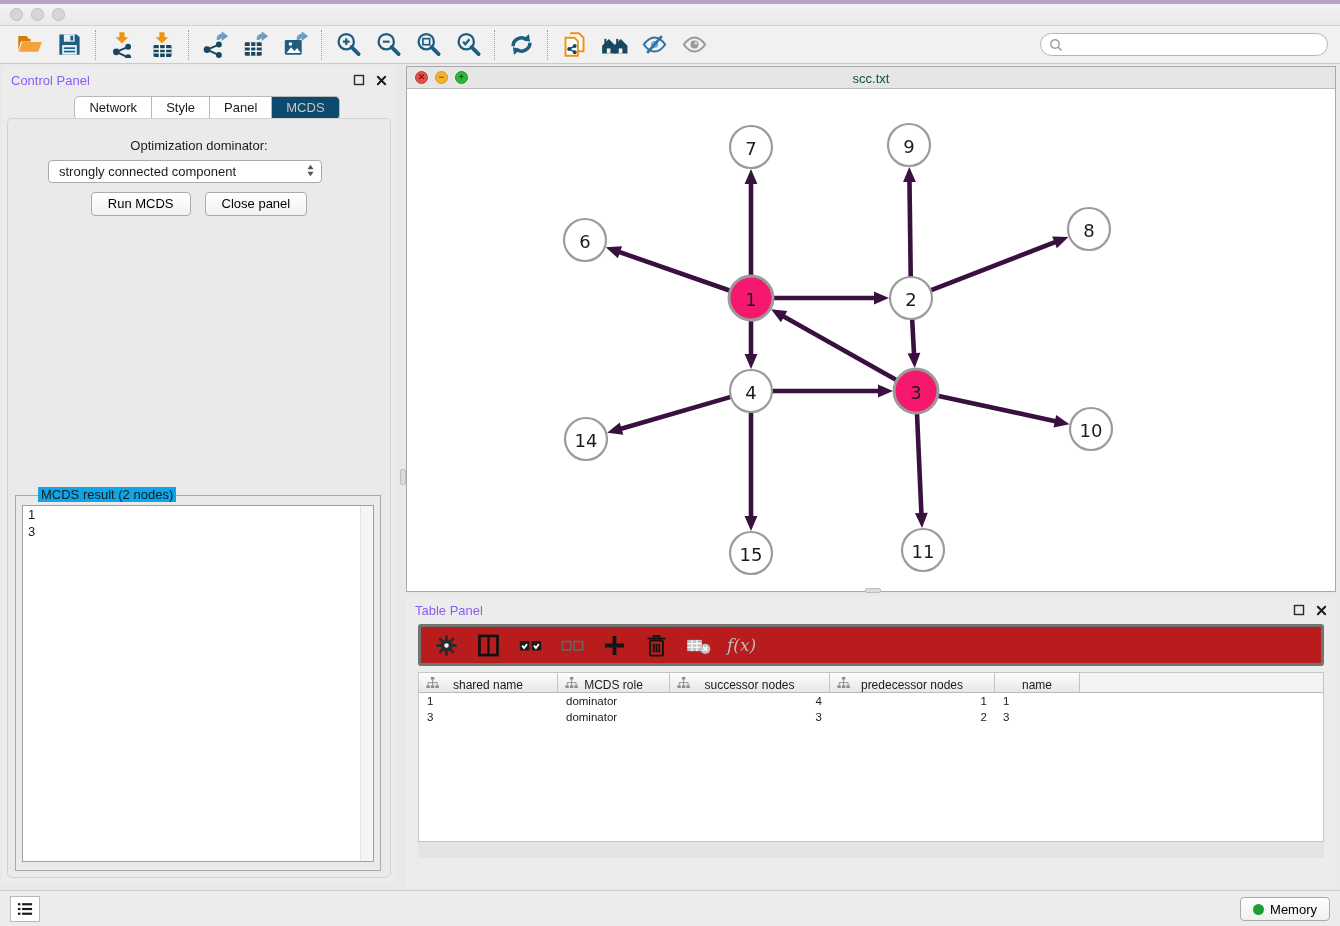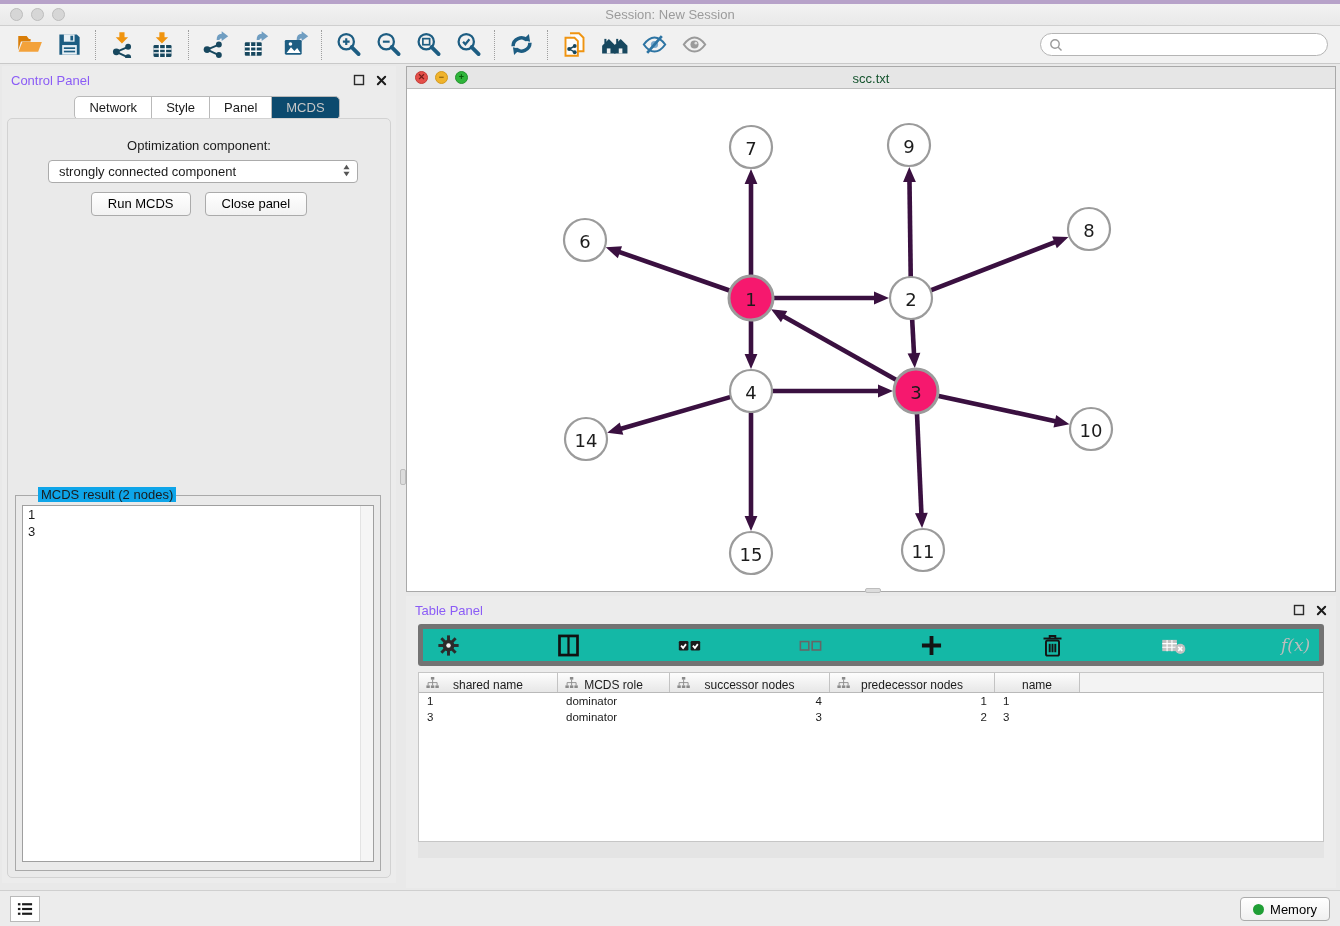--- a/index.html
+++ b/index.html
@@ -34,21 +34,21 @@
 
   .cp-tabs { position:absolute; left:0; top:30px; width:100%; display:flex; justify-content:center; }
   .tab { border:1px solid #b9b9b9; background:#fff; padding:3px 14px 4px; font-size:13px; margin-left:-1px; cursor:pointer; position:relative; }
   .tab:first-child { border-top-left-radius:5px; border-bottom-left-radius:5px; margin-left:16px; }
   .tab:last-child { border-top-right-radius:5px; border-bottom-right-radius:5px; }
   .cp-tabs .tab.active, .tp-tabs .tab.active { background:#0c4a6e; color:#c6c6c6; }
 
   .cp-content { position:absolute; left:5px; right:5px; top:52px; bottom:5px; background:#eaeaea;
     border:1px solid #d2d2d2; border-radius:5px; }
   .opt-label { position:absolute; left:0; right:0; top:19px; text-align:center; font-size:13px; }
-  .dropdown { position:absolute; left:40px; top:41px; width:310px; height:23px; background:#fff;
+  .dropdown { position:absolute; left:40px; top:41px; width:274px; height:23px; background:#fff;
     border:1px solid #ababab; border-radius:4px; display:flex; align-items:center; padding:0 6px 0 10px; cursor:pointer; }
   .dropdown .dd-label { flex:1; font-size:13px; }
   .btn-row { position:absolute; left:0; right:0; top:73px; display:flex; justify-content:center; gap:14px; }
   .push-btn { background:linear-gradient(#ffffff,#f2f2f2); border:1px solid #ababab; border-radius:4px;
     font-size:13px; padding:3px 16px 4px; cursor:pointer; font-family:"Liberation Sans",sans-serif; }
 
   .result-group { position:absolute; left:7px; right:9px; top:376px; bottom:6px; border:1px solid #a9a9a9; }
   .result-legend { position:absolute; left:22px; top:-9px; background:#0ea5e9; padding:0 3px; font-size:13px; }
   .result-list { position:absolute; left:6px; right:6px; top:9px; bottom:8px; background:#fff; border:1px solid #9f9f9f; overflow:hidden; }
   .result-item { font-size:13px; padding:0 0 0 5px; line-height:17px; }
@@ -64,22 +64,22 @@
   .light.yellow{ background:#f0b32b; border:1px solid #d39a1f; color:rgba(90,60,0,.8); }
   .light.green { background:#2fb53a; border:1px solid #259230; color:rgba(0,70,0,.8); }
   .net-title { position:absolute; left:0; right:0; top:4px; text-align:center; font-size:13px; color:#14532d; }
   .net-canvas { position:absolute; left:0; top:22px; width:928px; height:502px; background:#fff; }
   .graph-label { font-family:"DejaVu Sans",sans-serif; font-size:18px; fill:#1c1c1c; }
   .splitter-v { position:absolute; left:-7px; top:402px; width:6px; height:16px; background:#dcdcdc; border:1px solid #bdbdbd; border-radius:2px; }
   .splitter-h { position:absolute; left:458px; bottom:-2px; width:16px; height:5px; background:#dcdcdc; border:1px solid #bdbdbd; border-radius:2px; }
 
   
   .table-panel { position:absolute; left:406px; top:596px; width:930px; height:292px; background:#ececec; }
-  .tp-toolbar { position:absolute; left:12px; right:12px; top:28px; height:42px; background:#14b8a6;
-    border:5px solid #737373; border-radius:3px; display:flex; align-items:center; gap:12px; padding:0 10px;justify-content:space-between; }
+  .tp-toolbar { position:absolute; left:12px; right:12px; top:28px; height:42px; background:#b91c1c;
+    border:3px solid #737373; border-radius:3px; display:flex; align-items:center; gap:12px; padding:0 10px; }
   .tp-toolbar .tb-btn { width:30px; }
   .table-wrap { position:absolute; left:12px; right:12px; top:76px; bottom:46px; background:#fff; border:1px solid #c6c6c6; overflow:hidden; }
   .thead { display:flex; height:20px; border-bottom:1px solid #b9b9b9; }
   .th { position:relative; background:linear-gradient(#fdfdfd,#e7e7e7); border-right:1px solid #c3c3c3;
     font-size:12px; display:flex; align-items:flex-end; justify-content:center; cursor:pointer; }
   .th .tree-ic { position:absolute; left:7px; top:4px; }
   .th.filler { flex:1; background:#f3f3f3; border-right:none; cursor:default; }
   .trow { display:flex; height:16px; align-items:center; cursor:pointer; }
   .td { font-size:11.5px; padding:0 8px; white-space:nowrap; overflow:hidden; }
 
@@ -96,21 +96,20 @@
 </head>
 <body>
 
 <div class="titlebar">
   <div class="purple-strip"></div>
   <div class="traffic">
     <i></i>
     <i></i>
     <i></i>
   </div>
-  <div class="win-title">Session: New Session</div>
 </div>
 
 <div class="toolbar">
   <div id="toolbar-icons" style="display:flex;align-items:center;">
       <span class="tb-group">
         <button class="tb-btn">
           <svg viewBox="0 0 24 24">
             <path d="M2 4.5h7.5l2 2.5h1.5v2.3H4.4L2 17z" fill="#d97d07"></path>
             <path d="M2.3 18.5l3.3-8.7H23l-3.3 8.7z" fill="#f3a23b"></path>
           </svg>
@@ -291,21 +290,21 @@
         </button>
     </span>
   </div>
   <div class="cp-tabs" id="cp-tabs">
       <div class="tab">Network</div>
       <div class="tab">Style</div>
       <div class="tab">Panel</div>
       <div class="tab active">MCDS</div>
     </div>
   <div class="cp-content">
-    <div class="opt-label">Optimization component:</div>
+    <div class="opt-label">Optimization dominator:</div>
     <div class="dropdown">
       <span class="dd-label">strongly connected component</span>
       <span>
         <svg width="9" height="15" viewBox="0 0 10 16">
             <path d="M5 1.5l3.4 5h-6.8z" fill="#555"></path>
             <path d="M5 14.5l3.4-5h-6.8z" fill="#555"></path>
           </svg>
       </span>
     </div>
     <div class="btn-row">

